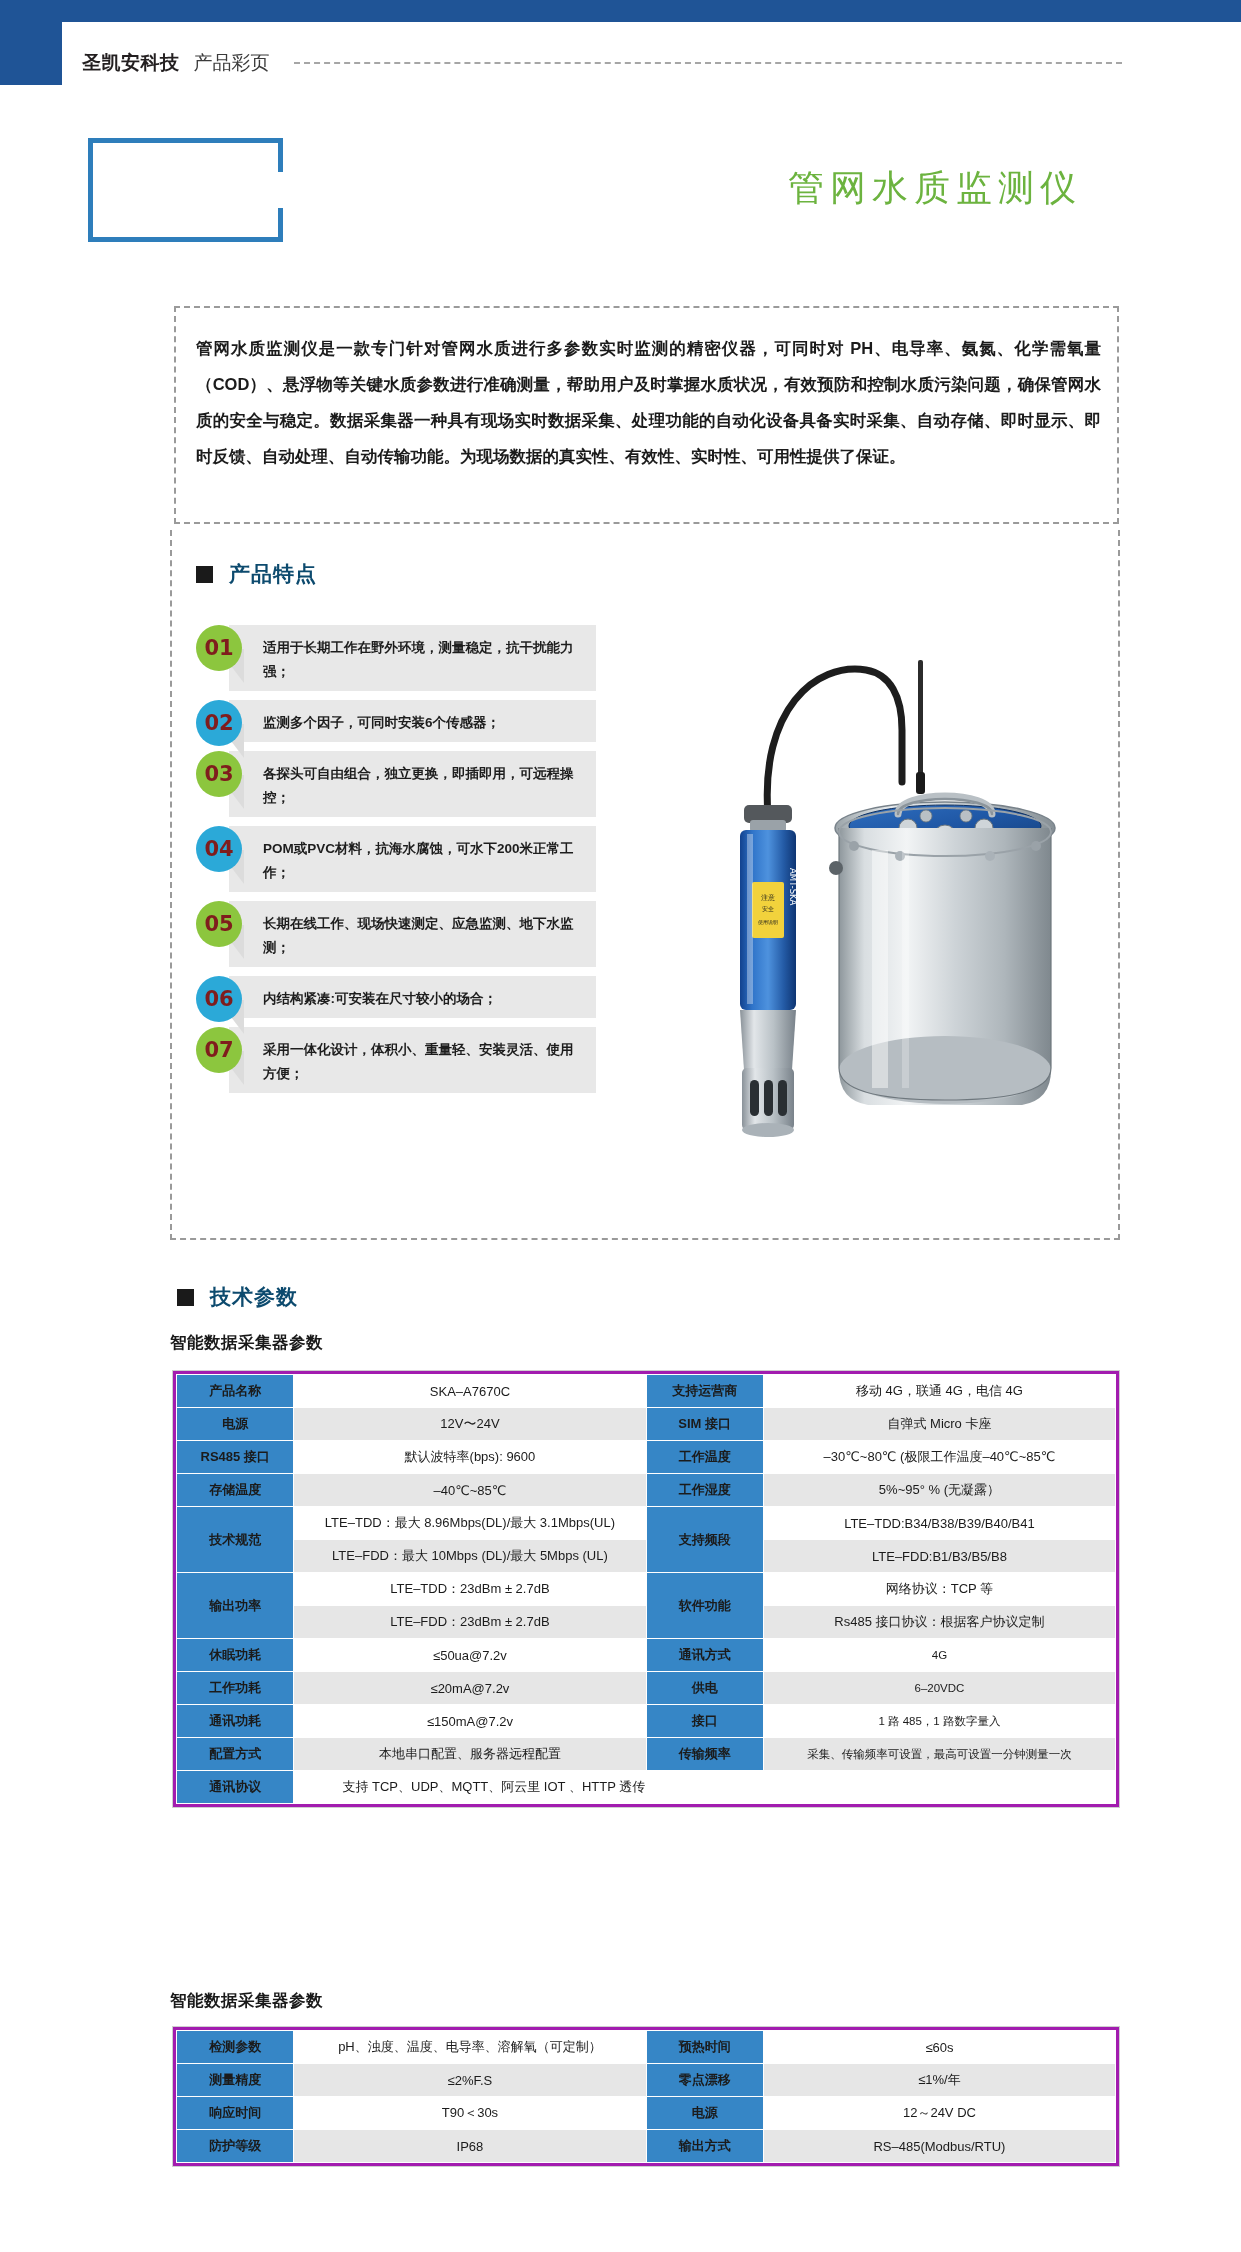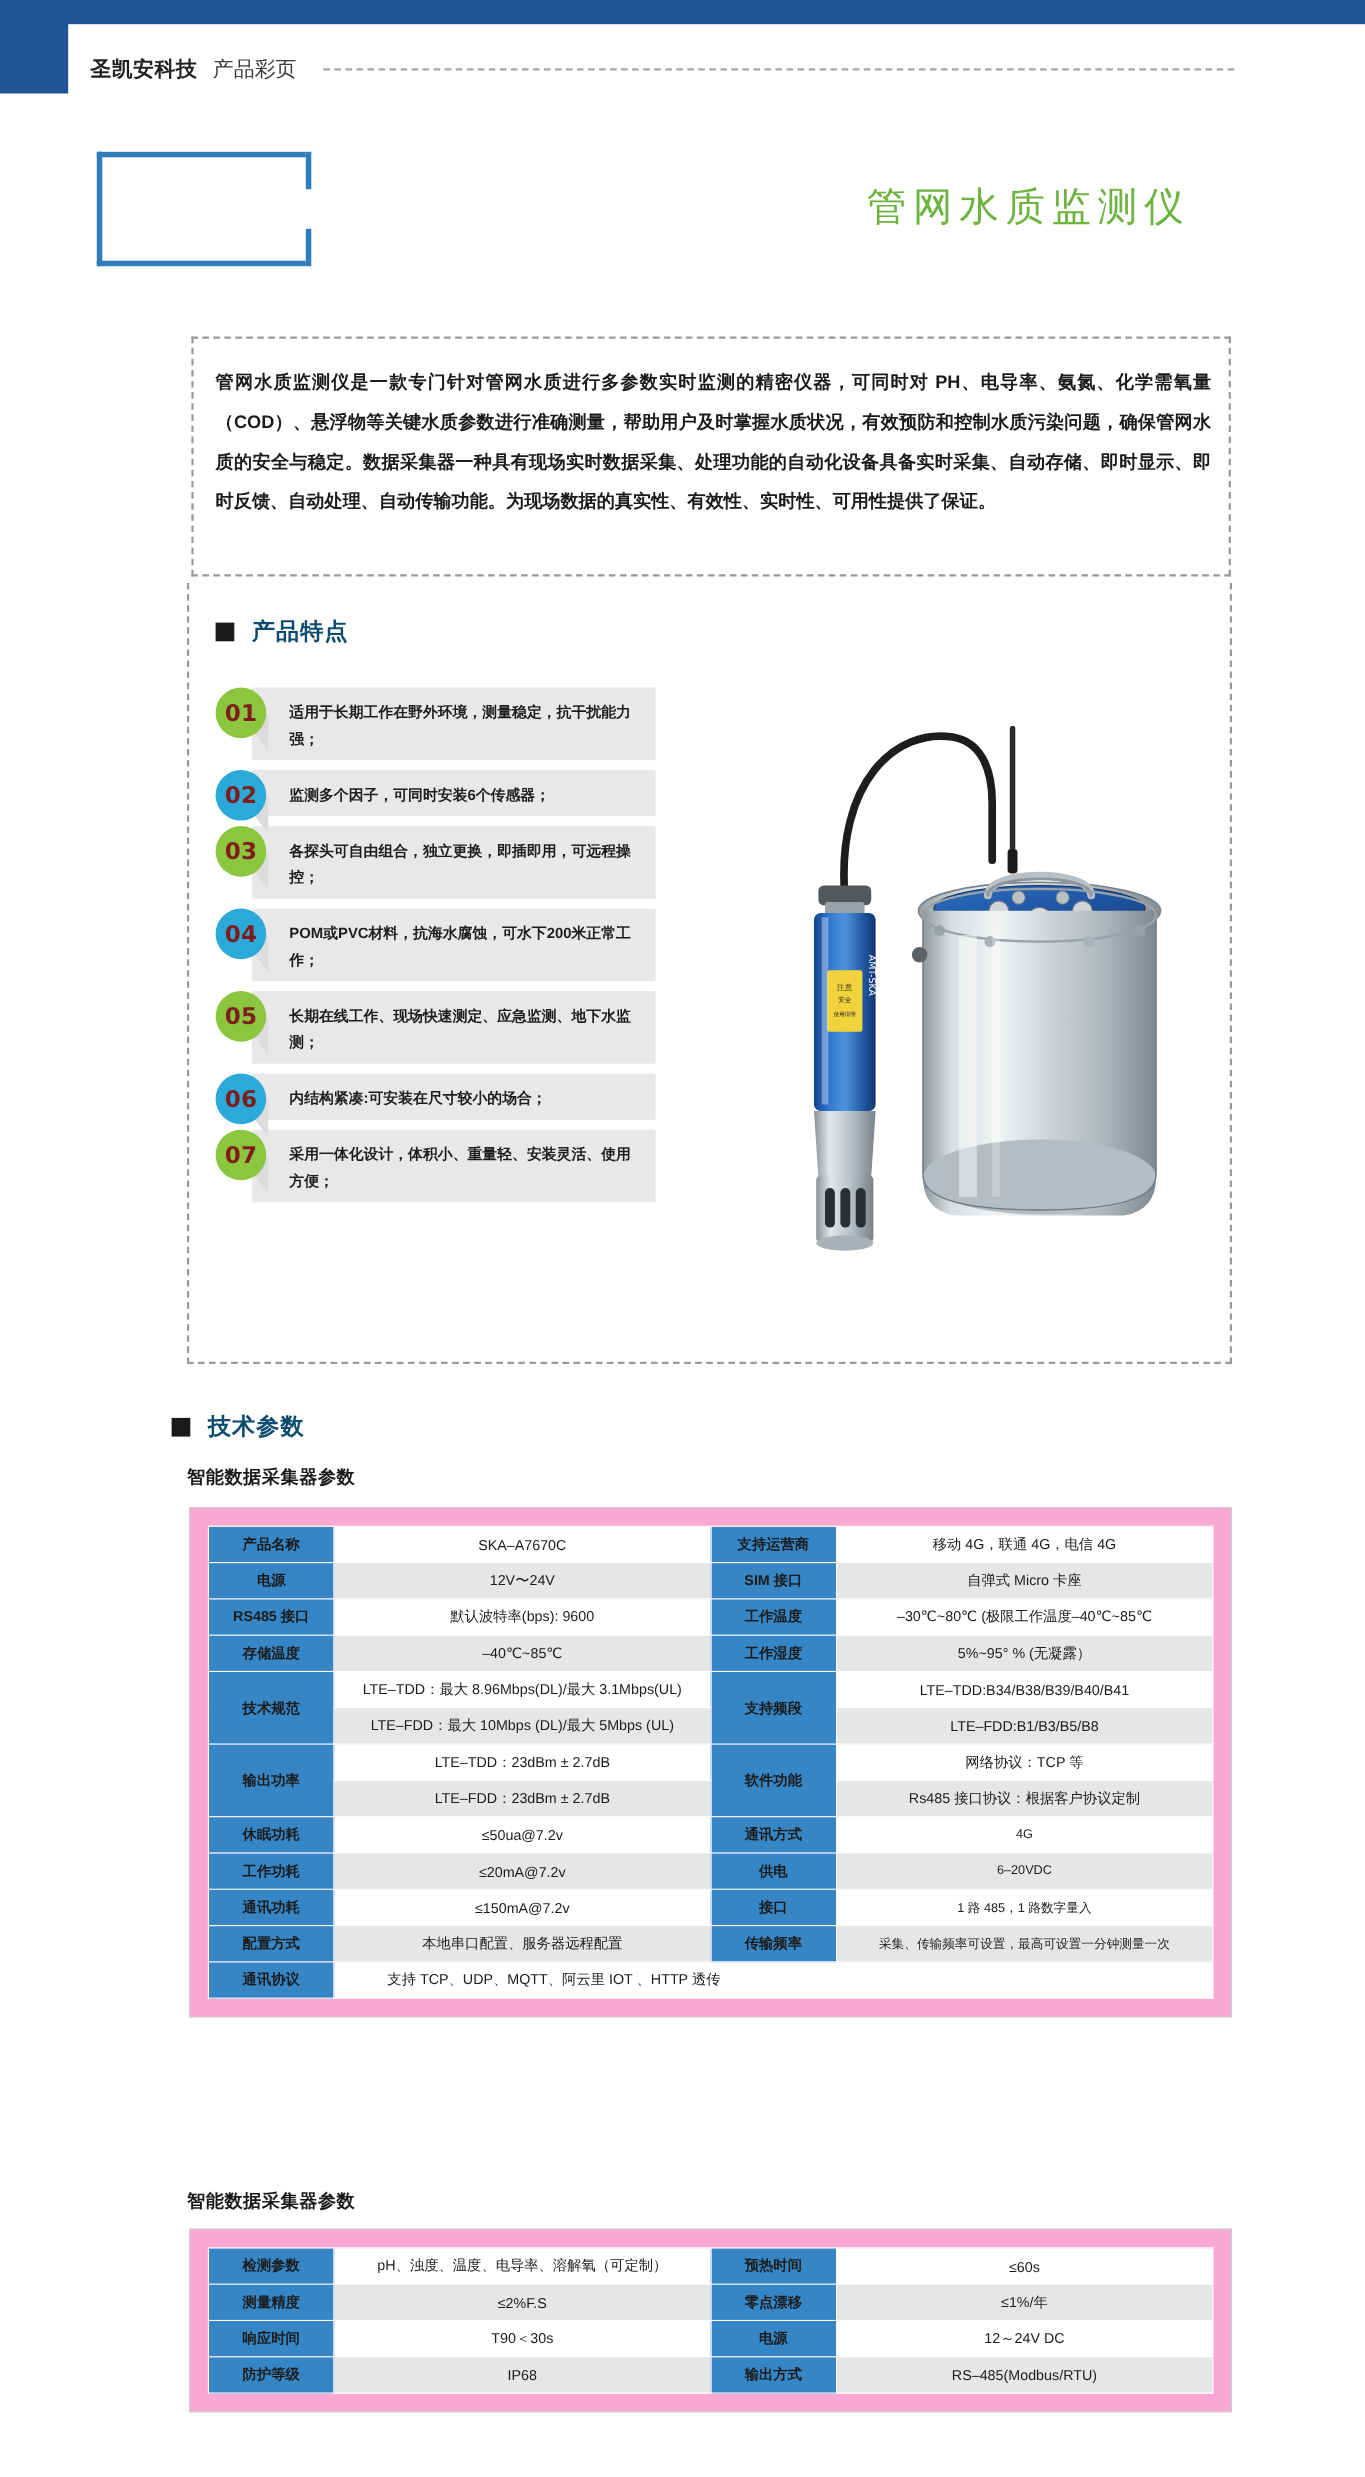--- a/index.html
+++ b/index.html
@@ -106,21 +106,21 @@
     border:1px solid #ffffff;
     font-size:13px;vertical-align:middle;text-align:center;
     color:#1b1b1b;padding:7px 6px;
   }
   td.lbl{background:#3686c6;color:#ffffff;font-weight:bold;font-size:13.5px;}
   td.val{background:#ffffff;margin-left:32px;}
   td.val.alt{background:#e6e6e6;}
   .subhead{
     position:absolute;font-size:16.5px;font-weight:bold;color:#1a1a1a;letter-spacing:.5px;
   }
-  .tbl-outer{position:absolute;border:1px solid #cfcfcf;background:#f9a8d4;box-sizing:border-box;padding:16px;}
+  .tbl-outer{position:absolute;border:1px solid #cfcfcf;background:#a21caf;box-sizing:border-box;padding:3px;}
 </style>
 </head>
 <body>
 
 <div class="corner-block2"></div>
 <div class="corner-block"></div>
 <div class="header">
   <div class="brand-row">
     <span class="brand-name">圣凯安科技</span>
     <span class="brand-sub">产品彩页</span>
@@ -271,21 +271,21 @@
       <rect x="110" y="480" width="9" height="36" rx="4.5" fill="#2a2f33"></rect>
       <rect x="124" y="480" width="9" height="36" rx="4.5" fill="#2a2f33"></rect>
       <rect x="138" y="480" width="9" height="36" rx="4.5" fill="#2a2f33"></rect>
       <ellipse cx="128" cy="530" rx="26" ry="7" fill="#aab2b8"></ellipse>
     </g>
 
     <circle cx="196" cy="268" r="7" fill="#5c6368"></circle>
   </svg>
 </div>
 
-<div class="sec-head" style="left:156px;top:1283px;">
+<div class="sec-head" style="left:177px;top:1283px;">
   <span class="sec-square"></span>
   <span class="sec-title">技术参数</span>
 </div>
 
 <div class="subhead" style="left:170px;top:1332px;">智能数据采集器参数</div>
 
 <div class="tbl-outer" style="left:172px;top:1370px;width:948px;">
   <table class="ptable" id="table1" style="width:100%;">
     <colgroup>
         <col style="width:12.5%">

